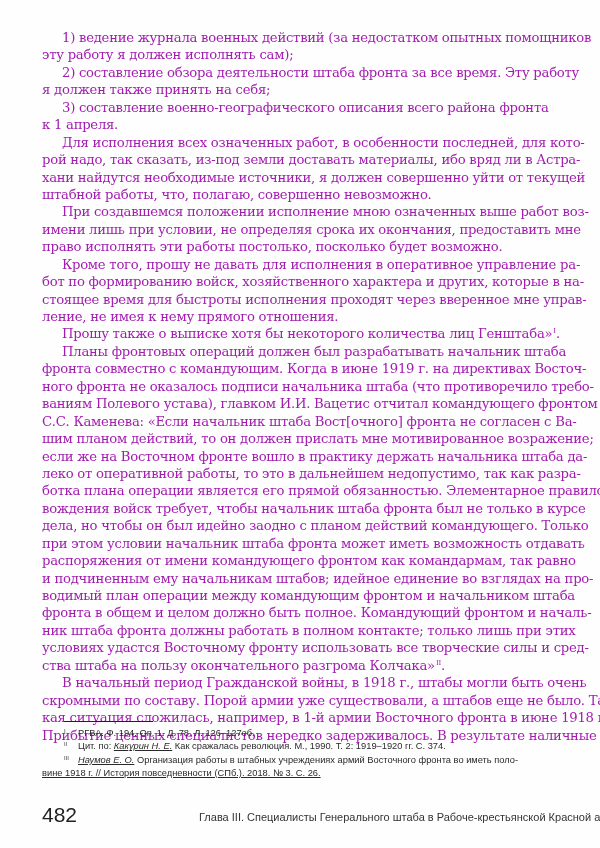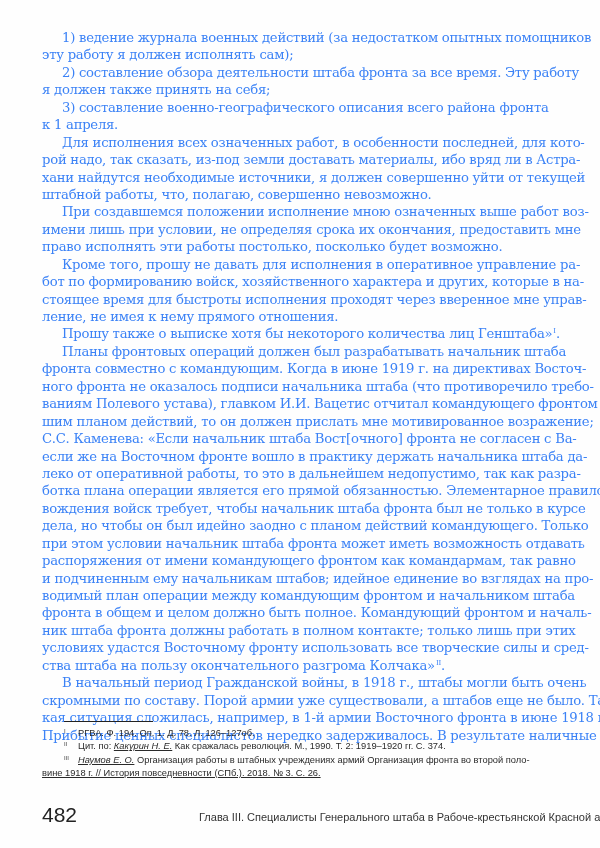--- a/index.html
+++ b/index.html
@@ -1,21 +1,21 @@
 <!DOCTYPE html>
 <html><head>
 <meta charset="utf-8">
 <style>
   html, body { margin: 0; padding: 0; background: #ffffff; }
   body { width: 600px; height: 848px; position: relative; overflow: hidden; color: #1e1e1e; }
   .page { position: absolute; left: 0; top: 0; width: 600px; height: 848px; background: #fefefe; }
   .body-text {
     position: absolute; left: 42px; top: 29px; width: 488px;
     font-family: "DejaVu Serif", "Liberation Serif", serif;
-    font-size: 13.2px; line-height: 17.45px; color: #3b82f6;
+    font-size: 13.2px; line-height: 17.45px; color: #a21caf;
   }
   .line { display: block; white-space: nowrap; text-align: justify; text-align-last: justify; height: 17.45px; overflow: visible; letter-spacing: -0.25px; }
   .line.indent { padding-left: 20px; }
   .line.last { text-align-last: left; }
   sup.fn { font-size: 7px; vertical-align: 5px; line-height: 0; margin-left: 1px; }
   .footnotes {
     position: absolute; left: 64px; top: 727px; width: 470px;
     font-family: "Liberation Sans", "DejaVu Sans", sans-serif;
     font-size: 9.3px; line-height: 13.4px; color: #2a2a2a;
   }
@@ -55,22 +55,22 @@
     <span class="line last">право исполнять эти работы постолько, посколько будет возможно.</span>
     <span class="line indent">Кроме того, прошу не давать для исполнения в оперативное управление ра-</span>
     <span class="line">бот по формированию войск, хозяйственного характера и других, которые в на-</span>
     <span class="line">стоящее время для быстроты исполнения проходят через вверенное мне управ-</span>
     <span class="line last">ление, не имея к нему прямого отношения.</span>
     <span class="line indent last"><span>Прошу также о выписке хотя бы некоторого количества лиц Генштаба»</span><sup class="fn">I</sup><span>.</span></span>
     <span class="line indent">Планы фронтовых операций должен был разрабатывать начальник штаба</span>
     <span class="line">фронта совместно с командующим. Когда в июне 1919 г. на директивах Восточ-</span>
     <span class="line">ного фронта не оказалось подписи начальника штаба (что противоречило требо-</span>
     <span class="line">ваниям Полевого устава), главком И.И. Вацетис отчитал командующего фронтом</span>
+    <span class="line">С.С. Каменева: «Если начальник штаба Вост[очного] фронта не согласен с Ва-</span>
     <span class="line">шим планом действий, то он должен прислать мне мотивированное возражение;</span>
-    <span class="line">С.С. Каменева: «Если начальник штаба Вост[очного] фронта не согласен с Ва-</span>
     <span class="line">если же на Восточном фронте вошло в практику держать начальника штаба да-</span>
     <span class="line">леко от оперативной работы, то это в дальнейшем недопустимо, так как разра-</span>
     <span class="line">ботка плана операции является его прямой обязанностью. Элементарное правило</span>
     <span class="line">вождения войск требует, чтобы начальник штаба фронта был не только в курсе</span>
     <span class="line">дела, но чтобы он был идейно заодно с планом действий командующего. Только</span>
     <span class="line">при этом условии начальник штаба фронта может иметь возможность отдавать</span>
     <span class="line">распоряжения от имени командующего фронтом как командармам, так равно</span>
     <span class="line">и подчиненным ему начальникам штабов; идейное единение во взглядах на про-</span>
     <span class="line">водимый план операции между командующим фронтом и начальником штаба</span>
     <span class="line">фронта в общем и целом должно быть полное. Командующий фронтом и началь-</span>
@@ -89,21 +89,21 @@
     <div class="fn-item">
       <span class="fn-mark">I</span>
       <span>РГВА. Ф. 194. Оп. 1. Д. 78. Л. 126–127об.</span>
     </div>
     <div class="fn-item">
       <span class="fn-mark">II</span>
       <span>Цит. по: </span><em>Какурин Н. Е.</em><span> Как сражалась революция. М., 1990. Т. 2: 1919–1920 гг. С. 374.</span>
     </div>
     <div class="fn-item">
       <span class="fn-mark">III</span>
-      <em>Наумов Е. О.</em><span> Организация работы в штабных учреждениях армий Организация фронта во второй поло-</span>
+      <em>Наумов Е. О.</em><span> Организация работы в штабных учреждениях армий Восточного фронта во иметь поло-</span>
     </div>
     <div class="fn-item" style="padding-left:0; margin-left:-22px;text-decoration:underline;">
       <span>вине 1918 г. // История повседневности (СПб.). 2018. № 3. С. 26.</span>
     </div>
   </div>
 
   <div class="page-number">482</div>
   <div class="running-header">Глава III. Специалисты Генерального штаба в Рабоче-крестьянской Красной армии</div>
 
 </div>

